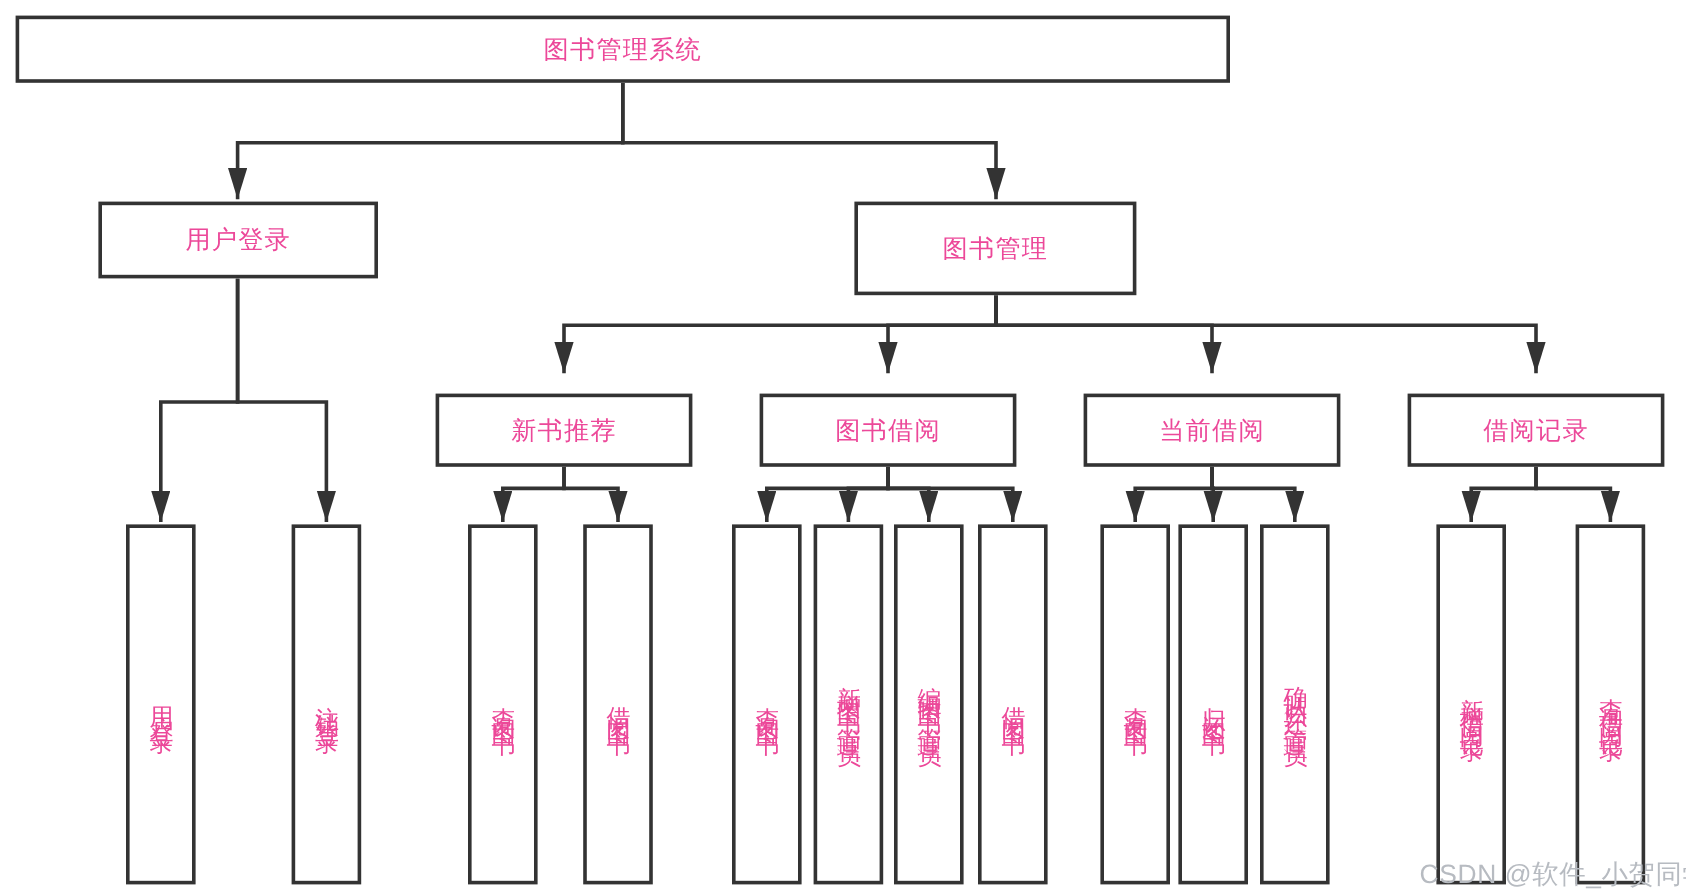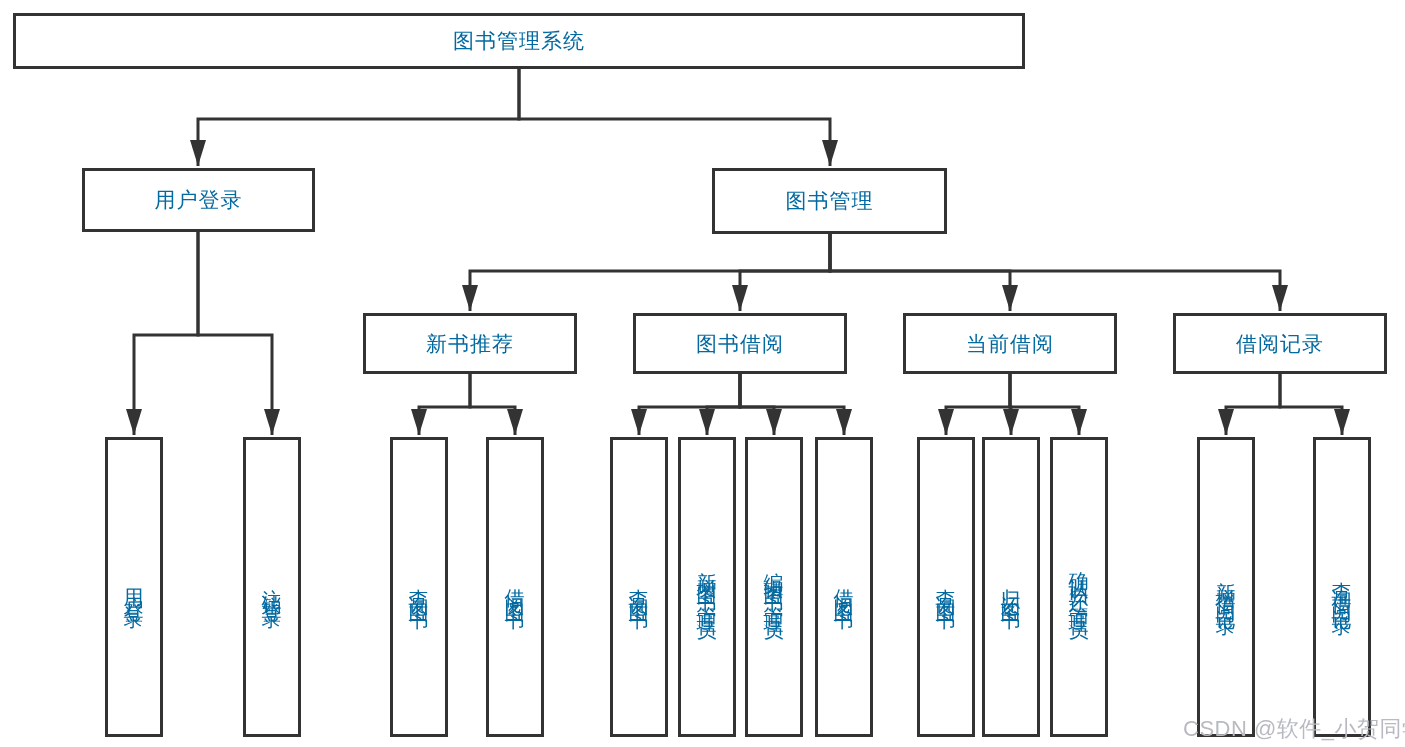--- a/index.html
+++ b/index.html
@@ -24,40 +24,40 @@
     pointer-events: none;
   }
   .node {
     position: absolute;
     box-sizing: border-box;
     background: #ffffff;
     border: 3px solid #333333;
     display: flex;
     align-items: center;
     justify-content: center;
-    color: #0369a1;
+    color: #ec4899;
     text-align: center;
   }
   .hlabel {
     font-size: 21px;
     letter-spacing: 1px;
     white-space: nowrap;
   }
   .vnode span {
     writing-mode: vertical-rl;
     text-orientation: mixed;
     font-size: 20px;
     line-height: 1;
     letter-spacing: 7px;
     white-space: nowrap;
   }
   .root-box    { left: 13px;  top: 13px;  width: 1012px; height: 56px; }
   .l2-a        { left: 82px;  top: 168px; width: 233px;  height: 64px; }
-  .l2-b        { left: 712px; top: 168px; width: 235px;  height: 66px; }
-  .l3          { top: 313px; width: 214px; height: 61px; }
+  .l2-b        { left: 712px; top: 168px; width: 235px;  height: 78px; }
+  .l3          { top: 328px; width: 214px; height: 61px; }
   .l3-0 { left: 363px; }
   .l3-1 { left: 633px; }
   .l3-2 { left: 903px; }
   .l3-3 { left: 1173px; }
   .leaf { top: 437px; width: 58px; height: 300px; }
   .leaf-ul-0 { left: 105px; }
   .leaf-ul-1 { left: 243px; }
   .leaf-nb-0 { left: 390px; }
   .leaf-nb-1 { left: 486px; }
   .leaf-bb-0 { left: 610px; }

